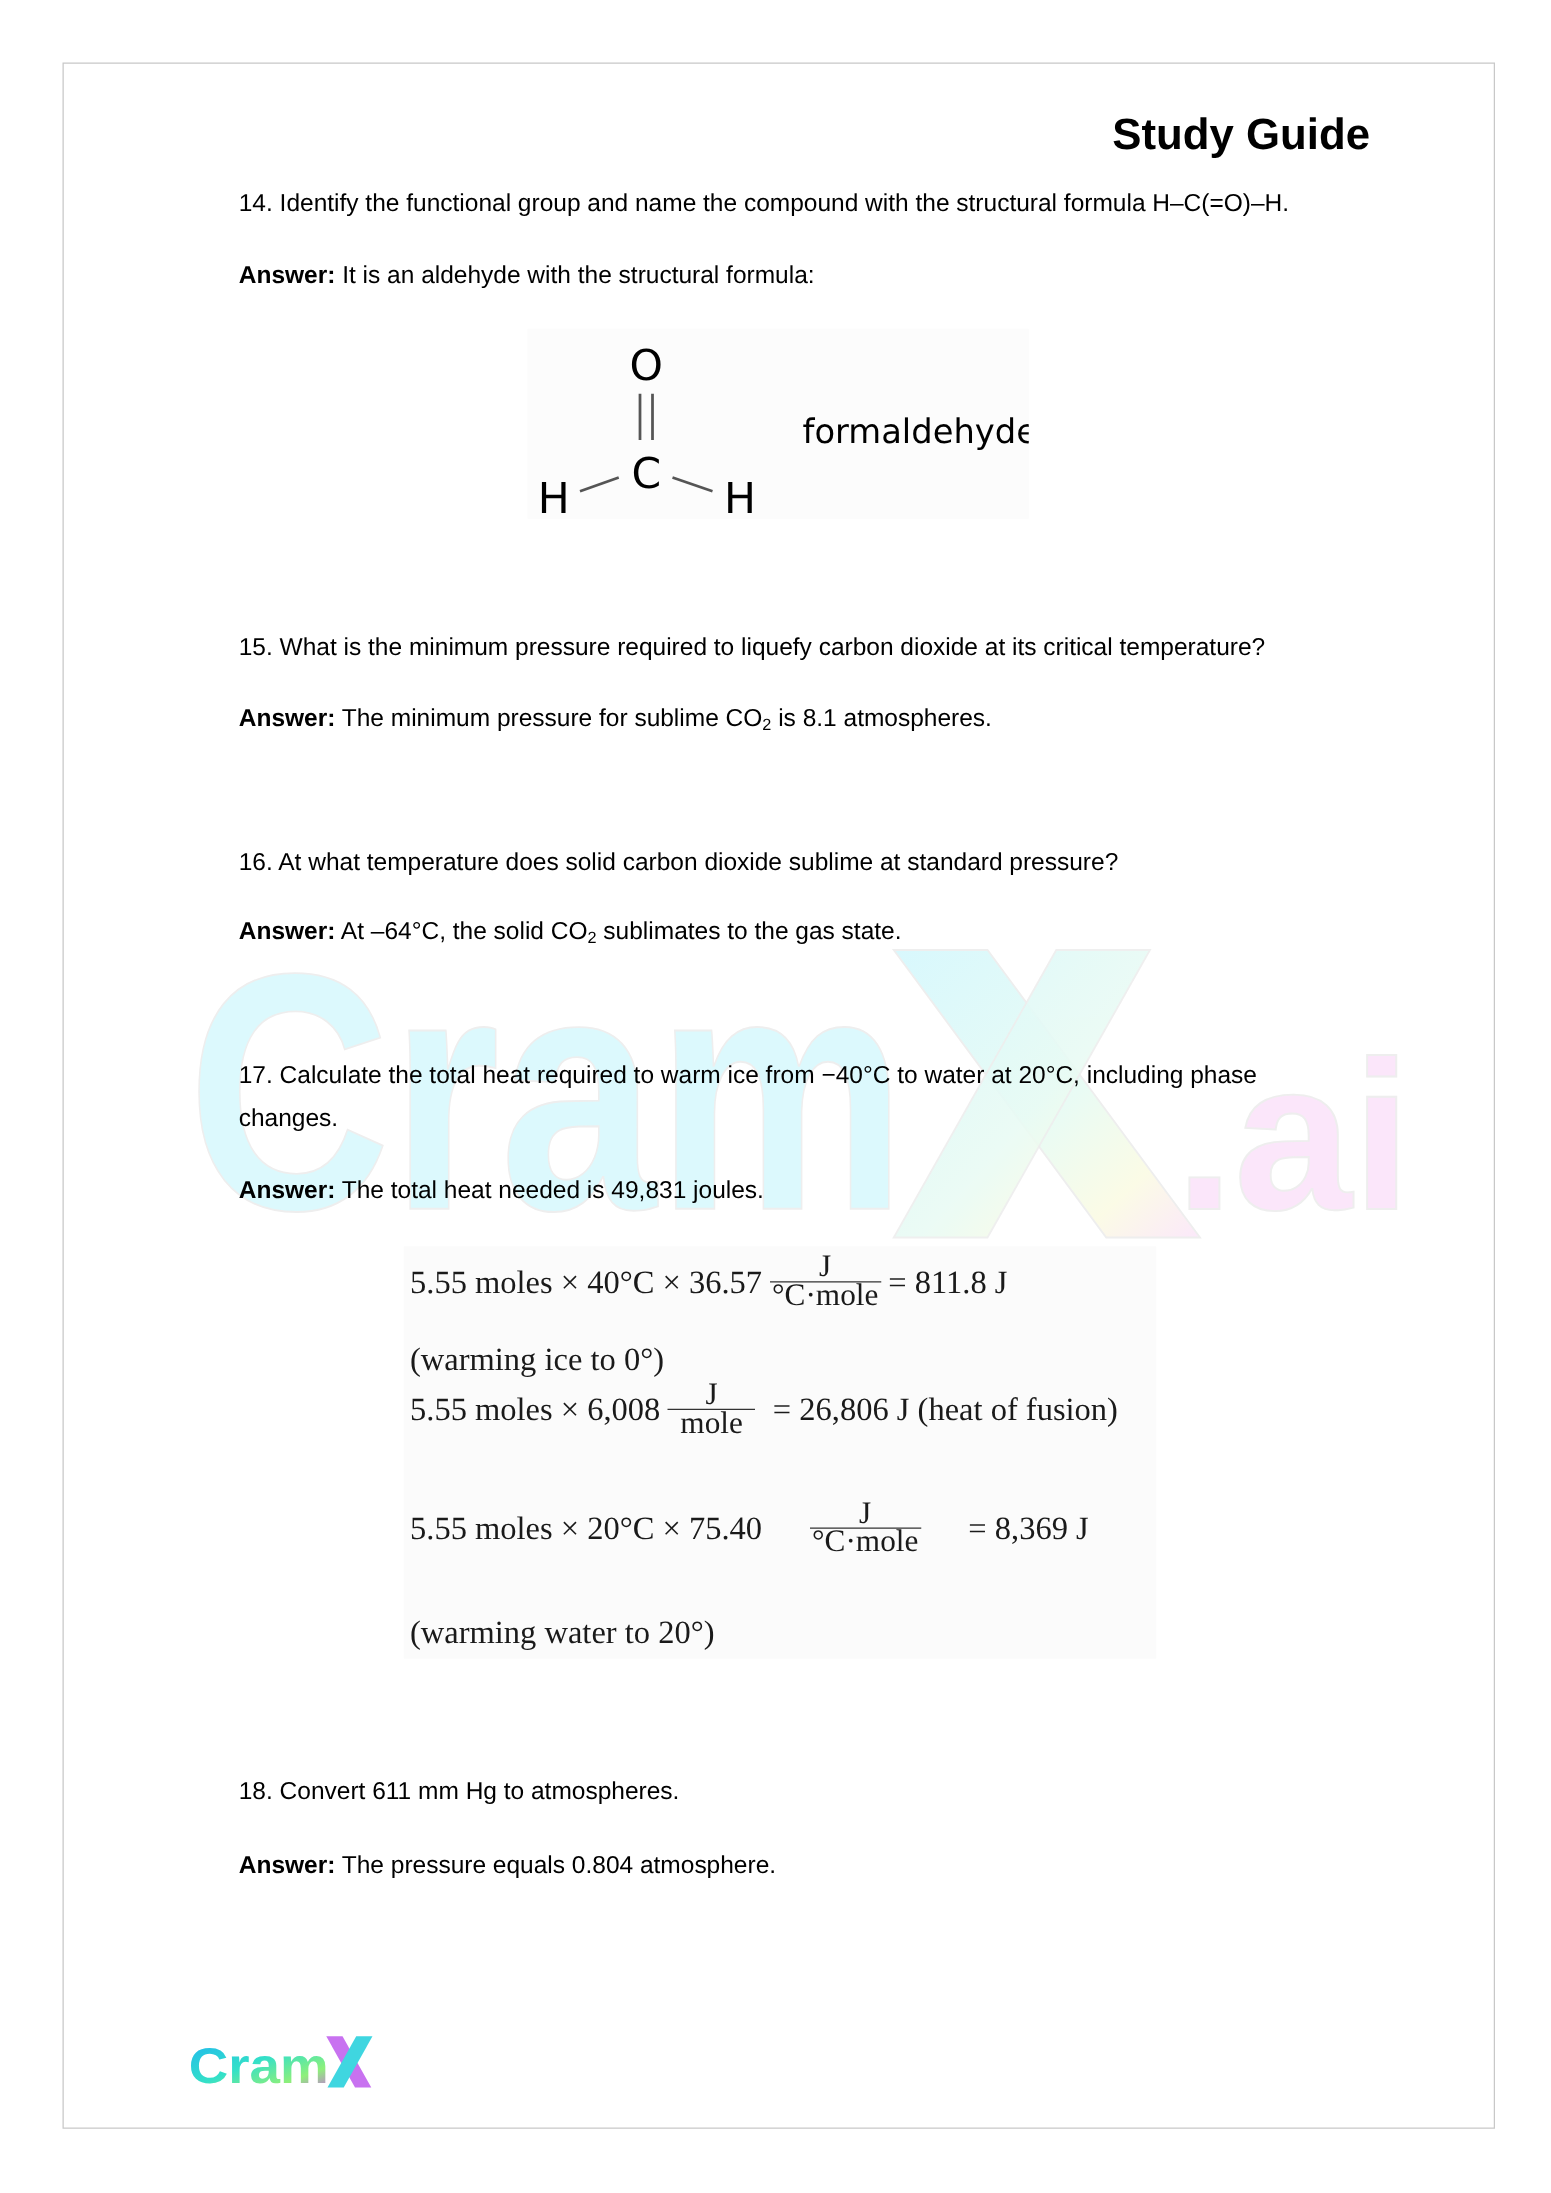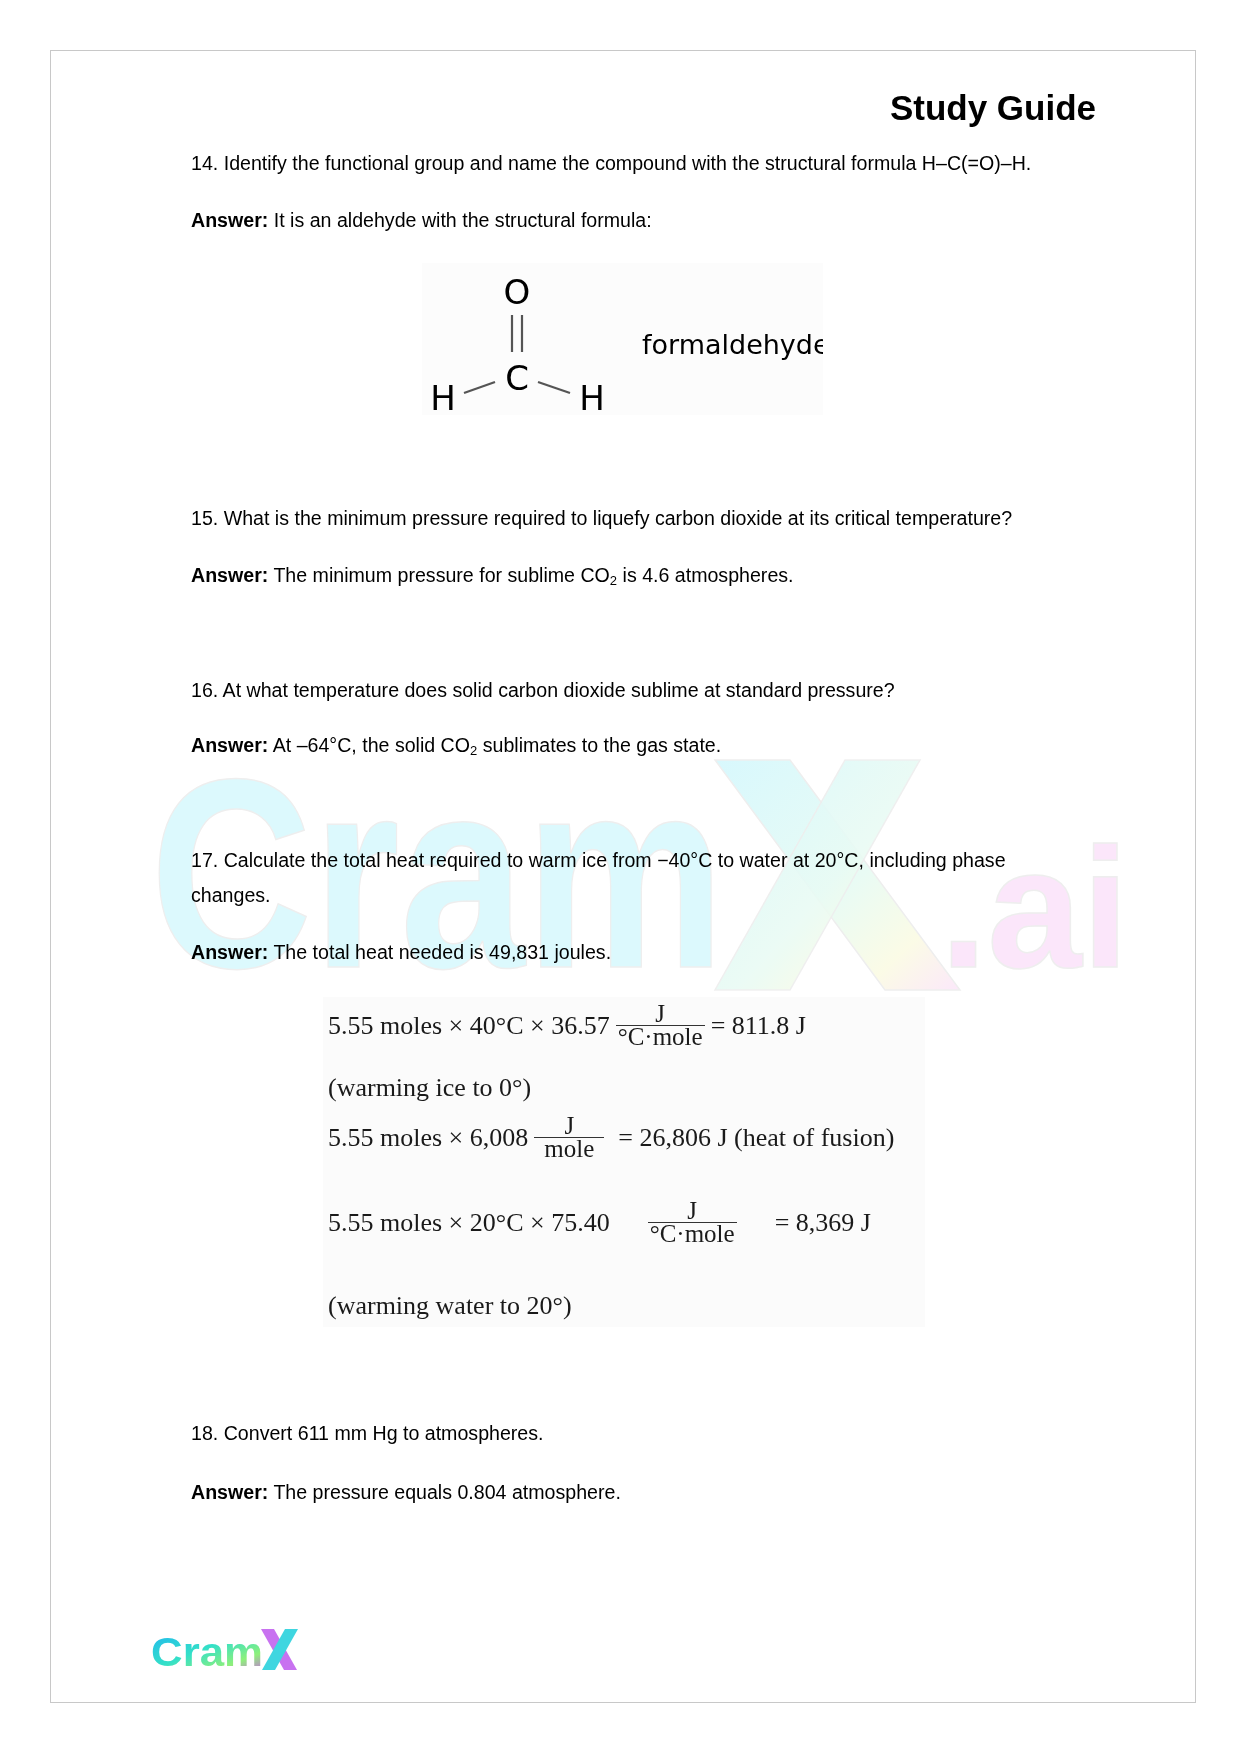--- a/index.html
+++ b/index.html
@@ -60,41 +60,41 @@
       <line x1="90" y1="52" x2="90" y2="89"></line>
       <line x1="100" y1="52" x2="100" y2="89"></line>
       <line x1="42" y1="130" x2="73" y2="119"></line>
       <line x1="116" y1="119" x2="148" y2="130"></line>
     </g>
     <text x="220" y="91" font-family="DejaVu Sans, sans-serif" font-size="27" fill="#000">formaldehyde</text>
   </svg>
 </div>
 
 <div class="abs line" style="top:506px">15. What is the minimum pressure required to liquefy carbon dioxide at its critical temperature?</div>
-<div class="abs line" style="top:563px"><span class="bold">Answer:</span><span> The minimum pressure for sublime CO</span><sub>2</sub><span> is 4.6 atmospheres.</span></div>
+<div class="abs line" style="top:563px"><span class="bold">Answer:</span><span> The minimum pressure for sublime CO</span><sub>2</sub><span> is 8.1 atmospheres.</span></div>
 
 <div class="abs line" style="top:678px">16. At what temperature does solid carbon dioxide sublime at standard pressure?</div>
 <div class="abs line" style="top:733px"><span class="bold">Answer:</span><span> At –64°C, the solid CO</span><sub>2</sub><span> sublimates to the gas state.</span></div>
 
 <div class="abs line" style="top:848px">17. Calculate the total heat required to warm ice from −40°C to water at 20°C, including phase</div>
 <div class="abs line" style="top:883px">changes.</div>
 <div class="abs line" style="top:940px"><span class="bold">Answer:</span><span> The total heat needed is 49,831 joules.</span></div>
 
 <div class="abs equations">
   <div class="eq" style="left:5px; top:6px;">
     <span>5.55 moles × 40°C × 36.57</span>
     <span class="frac">
         <span class="num">J</span>
         <span class="den">°C·mole</span>
       </span>
     <span>= 811.8 J</span>
   </div>
   <div class="eq" style="left:5px; top:76px;">(warming ice to 0°)</div>
 
-  <div class="eq" style="left:5px; top:118px;justify-content:flex-end;">
+  <div class="eq" style="left:5px; top:108px;justify-content:flex-end;">
     <span>5.55 moles × 6,008</span>
     <span class="frac" style="margin:0 14px 0 6px;">
         <span class="num" style="padding:0 18px">J</span>
         <span class="den" style="padding:0 10px">mole</span>
       </span>
     <span>= 26,806 J (heat of fusion)</span>
   </div>
 
   <div class="eq" style="left:5px; top:203px;gap:32px;">
     <span>5.55 moles × 20°C × 75.40</span>

